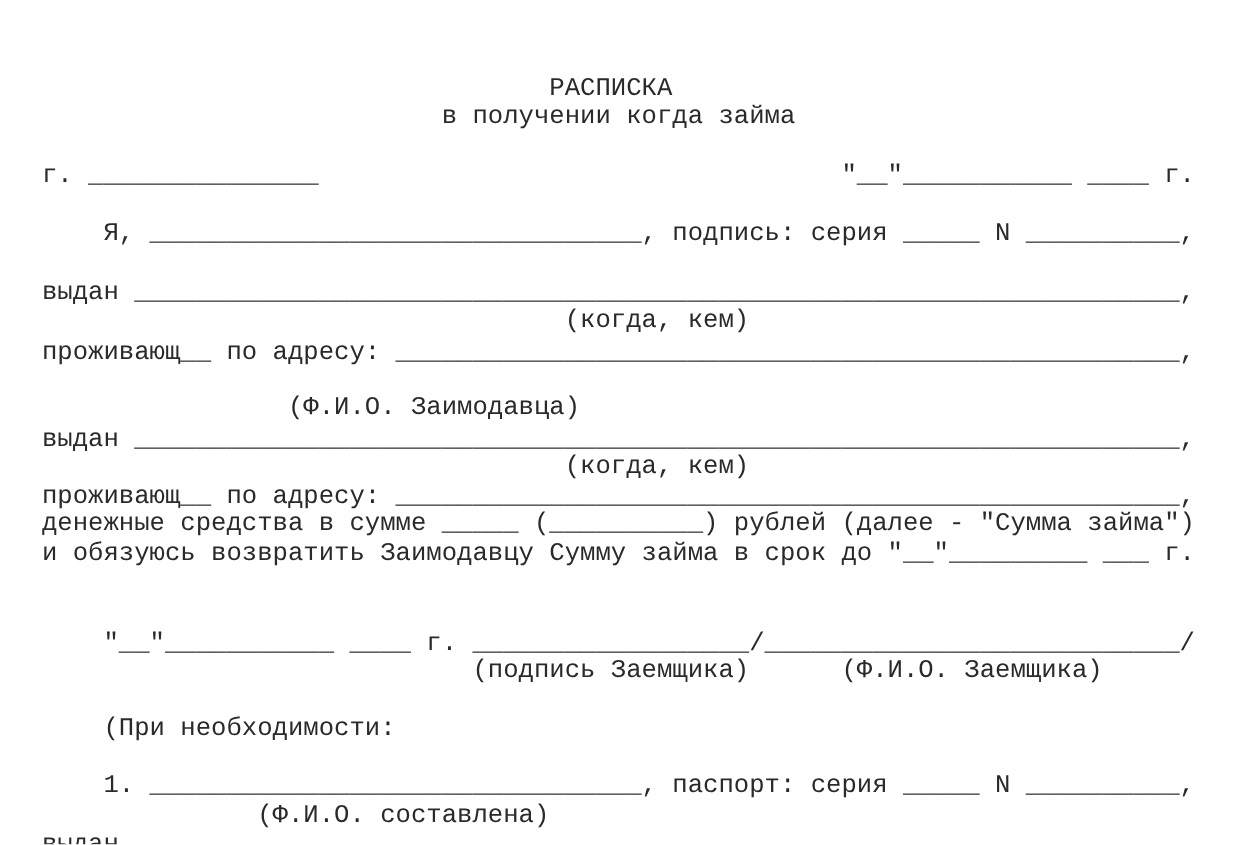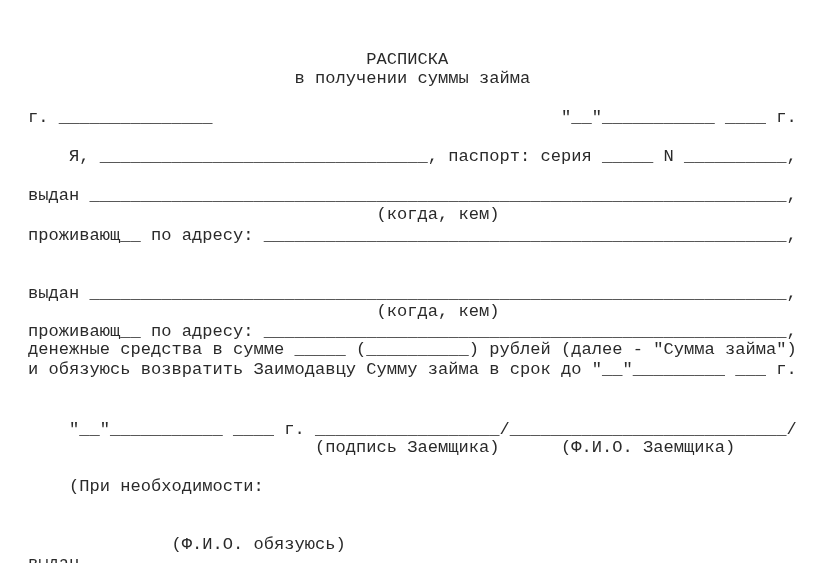--- a/index.html
+++ b/index.html
@@ -36,29 +36,31 @@
     }
     .caption {
       color: #2a2a2a;
     }
   </style>
 </head>
 <body>
 
 <div class="page">
   <div class="ln" style="top:50px">                                 РАСПИСКА</div>
-  <div class="ln" style="top:69px">                          в получении суммы займа</div>
+  <div class="ln" style="top:69px">                          в получении когда займа</div>
   <div class="ln" style="top:108px">г. _______________                                  "__"___________ ____ г.</div>
-  <div class="ln" style="top:147px">    Я, ________________________________, паспорт: серия _____ N __________,</div>
+  <div class="ln" style="top:147px">    Я, ________________________________, подпись: серия _____ N __________,</div>
   <div class="ln" style="top:186px">выдан ____________________________________________________________________,</div>
   <div class="ln caption" style="top:205px">                                  (когда, кем)</div>
   <div class="ln" style="top:226px">проживающ__ по адресу: ___________________________________________________,</div>
+  <div class="ln caption" style="top:263px">                (Ф.И.О. Заимодавца)</div>
   <div class="ln" style="top:284px">выдан ____________________________________________________________________,</div>
   <div class="ln caption" style="top:302px">                                  (когда, кем)</div>
   <div class="ln" style="top:322px">проживающ__ по адресу: ___________________________________________________,</div>
   <div class="ln" style="top:340px">денежные средства в сумме _____ (__________) рублей (далее - "Сумма займа")</div>
   <div class="ln" style="top:360px">и обязуюсь возвратить Заимодавцу Сумму займа в срок до "__"_________ ___ г.</div>
   <div class="ln" style="top:420px">    "__"___________ ____ г. __________________/___________________________/</div>
   <div class="ln caption" style="top:438px">                            (подпись Заемщика)      (Ф.И.О. Заемщика)</div>
   <div class="ln" style="top:477px">    (При необходимости:</div>
-  <div class="ln caption" style="top:535px">              (Ф.И.О. обязуюсь)</div>
+  <div class="ln" style="top:515px">    1. ________________________________, паспорт: серия _____ N __________,</div>
+  <div class="ln caption" style="top:535px">              (Ф.И.О. составлена)</div>
   <div class="ln" style="top:554px">выдан ____________________________________________________________________,</div>
 </div>
 
 </body></html>

